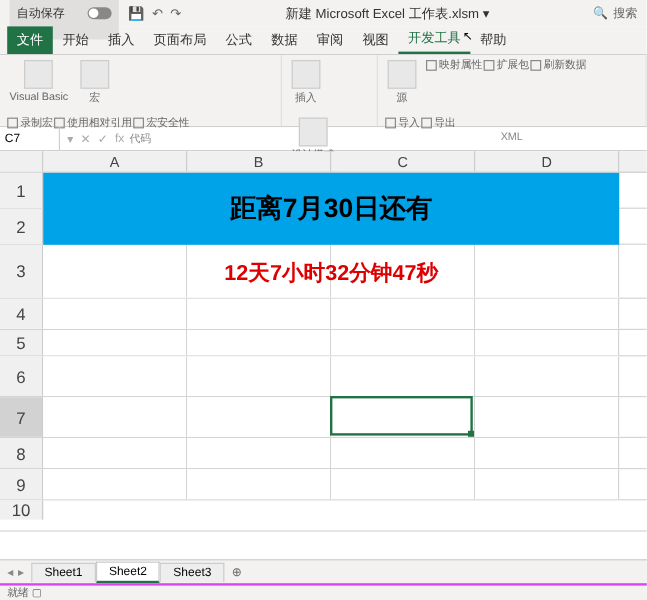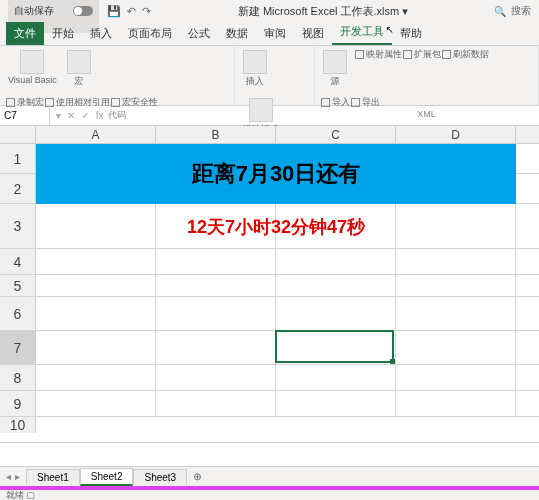--- a/index.html
+++ b/index.html
@@ -51,21 +51,21 @@
 
 .selcell { position: absolute; border: 2px solid #217346; background: #fff; pointer-events: none; }
 .selcell::after { content: ""; position: absolute; right: -3px; bottom: -3px; width: 5px; height: 5px; background: #217346; }
 
 .sheet-tabs { position: absolute; bottom: 14px; left: 0; right: 0; height: 20px; background: #f3f2f1; border-top: 1px solid #ccc; display: flex; align-items: center; padding-left: 6px; font-size: 10px; gap: 0; }
 .sheet-nav { display: flex; gap: 4px; color: #888; margin-right: 6px; }
 .sheet-tab { padding: 2px 10px; border: 1px solid #ccc; border-bottom: none; background: #eee; cursor: pointer; }
 .sheet-tab.active { background: #fff; border-bottom: 2px solid #217346; }
 .sheet-add { padding: 2px 6px; color: #666; cursor: pointer; }
 
-.statusbar { position: absolute; bottom: 0; left: 0; right: 0; height: 14px; background: #f3f2f1; border-top: 4px solid #d946ef; font-size: 9px; color: #666; padding: 0 6px; display: flex; align-items: center; }
+.statusbar { position: absolute; bottom: 0; left: 0; right: 0; height: 14px; background: #f3f2f1; border-top: 2px solid #d946ef; font-size: 9px; color: #666; padding: 0 6px; display: flex; align-items: center; }
 </style>
 </head>
 <body>
 
 <div class="titlebar">
   <div class="auto-save">
     <span>自动保存</span>
     <span class="toggle"></span>
   </div>
   <div class="qat">

